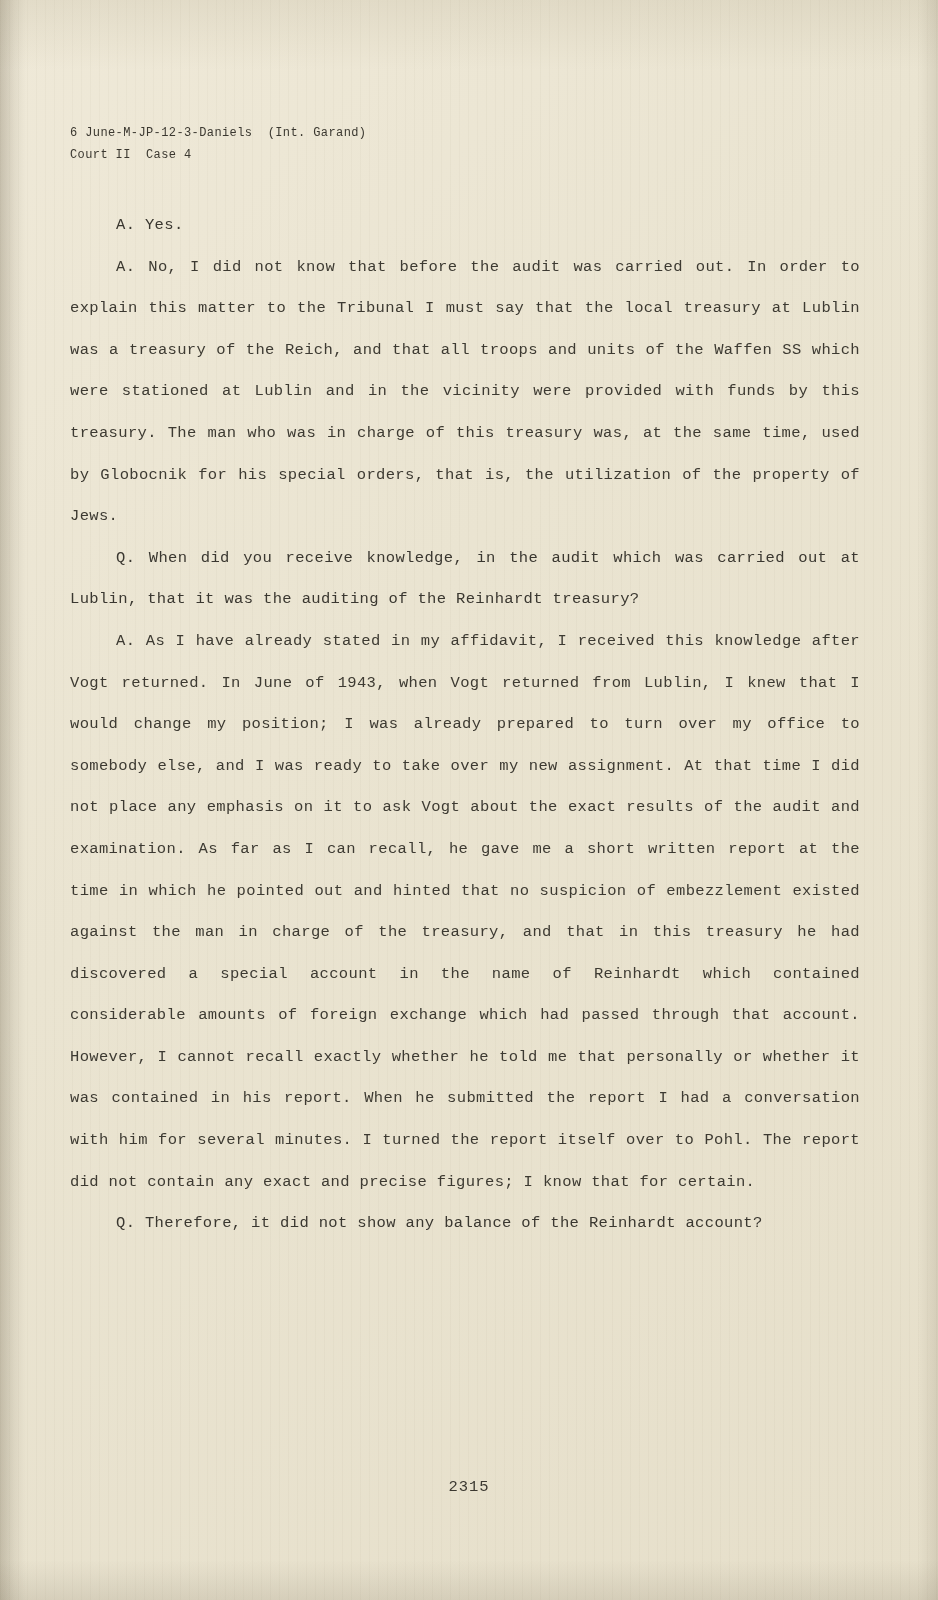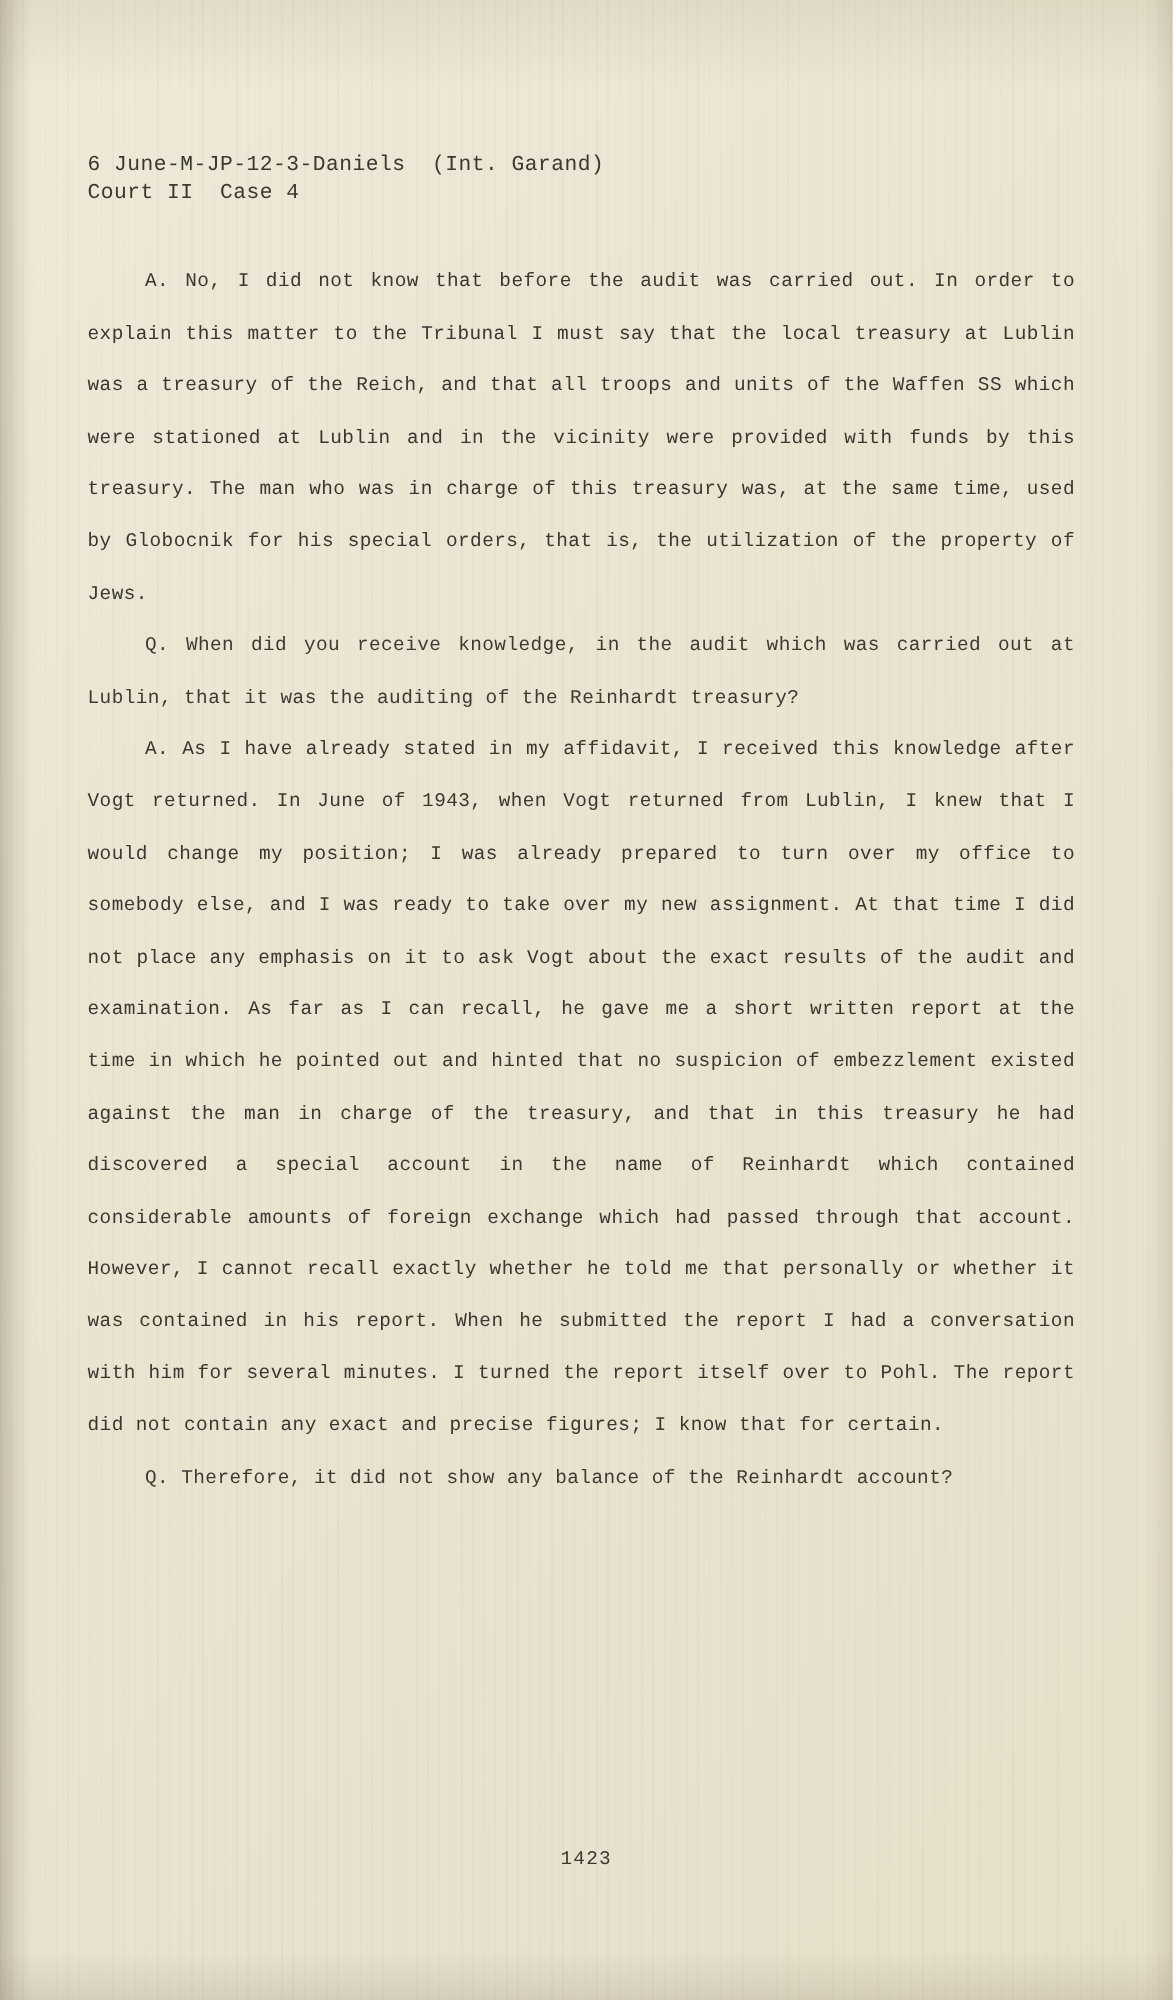--- a/index.html
+++ b/index.html
@@ -51,21 +51,21 @@
     left: 0; right: 0; bottom: 0;
     height: 40px;
     background: linear-gradient(to top, rgba(90,80,60,0.13), rgba(90,80,60,0.0));
     pointer-events: none;
   }
 
   .header {
     position: absolute;
     left: 70px;
     top: 122px;
-    font-size: 17px;
+    font-size: 12px;
     line-height: 22px;
     letter-spacing: 0.4px;
     color: #3b3830;
   }
   .header .line {
     white-space: pre;
   }
 
   .body-text {
     position: absolute;
@@ -107,20 +107,21 @@
   <div class="paper-edge-left"></div>
   <div class="paper-edge-right"></div>
   <div class="paper-edge-bottom"></div>
 
   <div class="header">
     <div class="line">6 June-M-JP-12-3-Daniels  (Int. Garand)</div>
     <div class="line">Court II  Case 4</div>
   </div>
 
   <div class="body-text">
+    <p class="para short">A. Yes.</p>
     <p class="para">A. No, I did not know that before the audit was carried out. In order to explain this matter to the Tribunal I must say that the local treasury at Lublin was a treasury of the Reich, and that all troops and units of the Waffen SS which were stationed at Lublin and in the vicinity were provided with funds by this treasury. The man who was in charge of this treasury was, at the same time, used by Globocnik for his special orders, that is, the utilization of the property of Jews.</p>
     <p class="para">Q. When did you receive knowledge, in the audit which was carried out at Lublin, that it was the auditing of the Reinhardt treasury?</p>
     <p class="para">A. As I have already stated in my affidavit, I received this knowledge after Vogt returned. In June of 1943, when Vogt returned from Lublin, I knew that I would change my position; I was already prepared to turn over my office to somebody else, and I was ready to take over my new assignment. At that time I did not place any emphasis on it to ask Vogt about the exact results of the audit and examination. As far as I can recall, he gave me a short written report at the time in which he pointed out and hinted that no suspicion of embezzlement existed against the man in charge of the treasury, and that in this treasury he had discovered a special account in the name of Reinhardt which contained considerable amounts of foreign exchange which had passed through that account. However, I cannot recall exactly whether he told me that personally or whether it was contained in his report. When he submitted the report I had a conversation with him for several minutes. I turned the report itself over to Pohl. The report did not contain any exact and precise figures; I know that for certain.</p>
     <p class="para short">Q. Therefore, it did not show any balance of the Reinhardt account?</p>
   </div>
 
-  <div class="page-number">1423</div>
+  <div class="page-number">2315</div>
 </div>
 
 </body></html>

